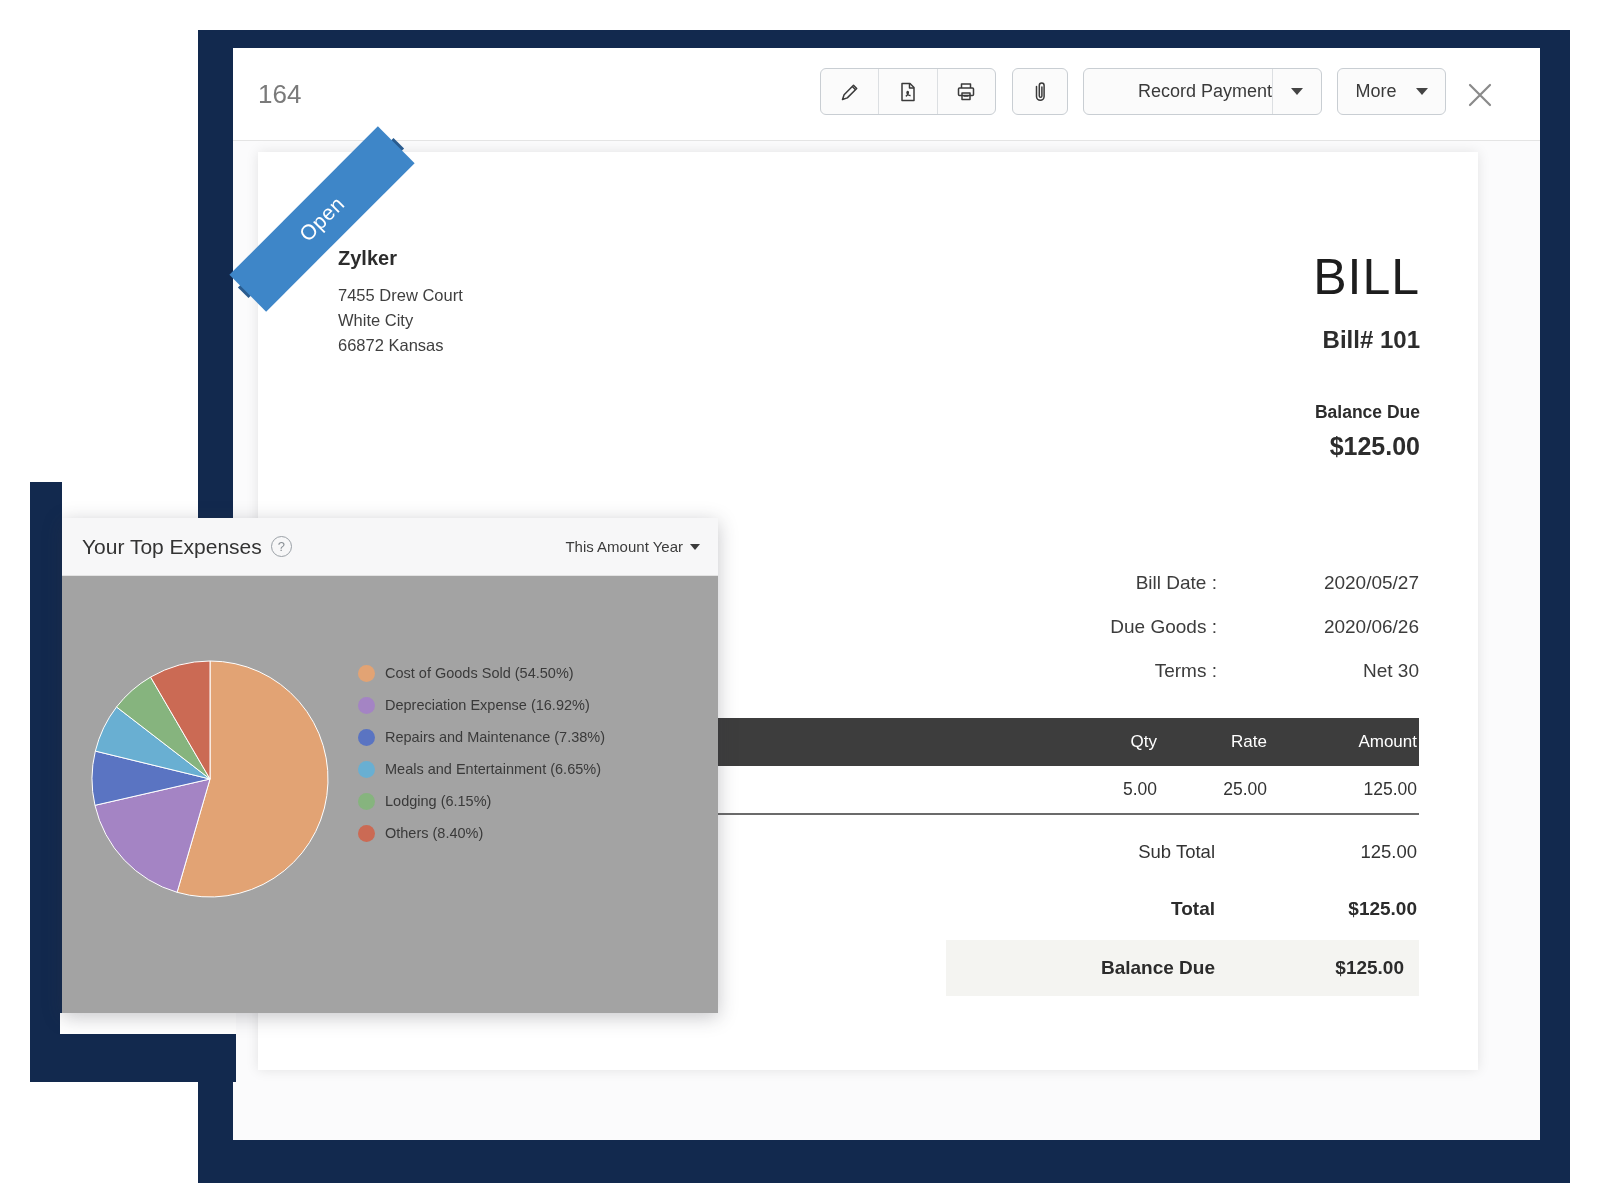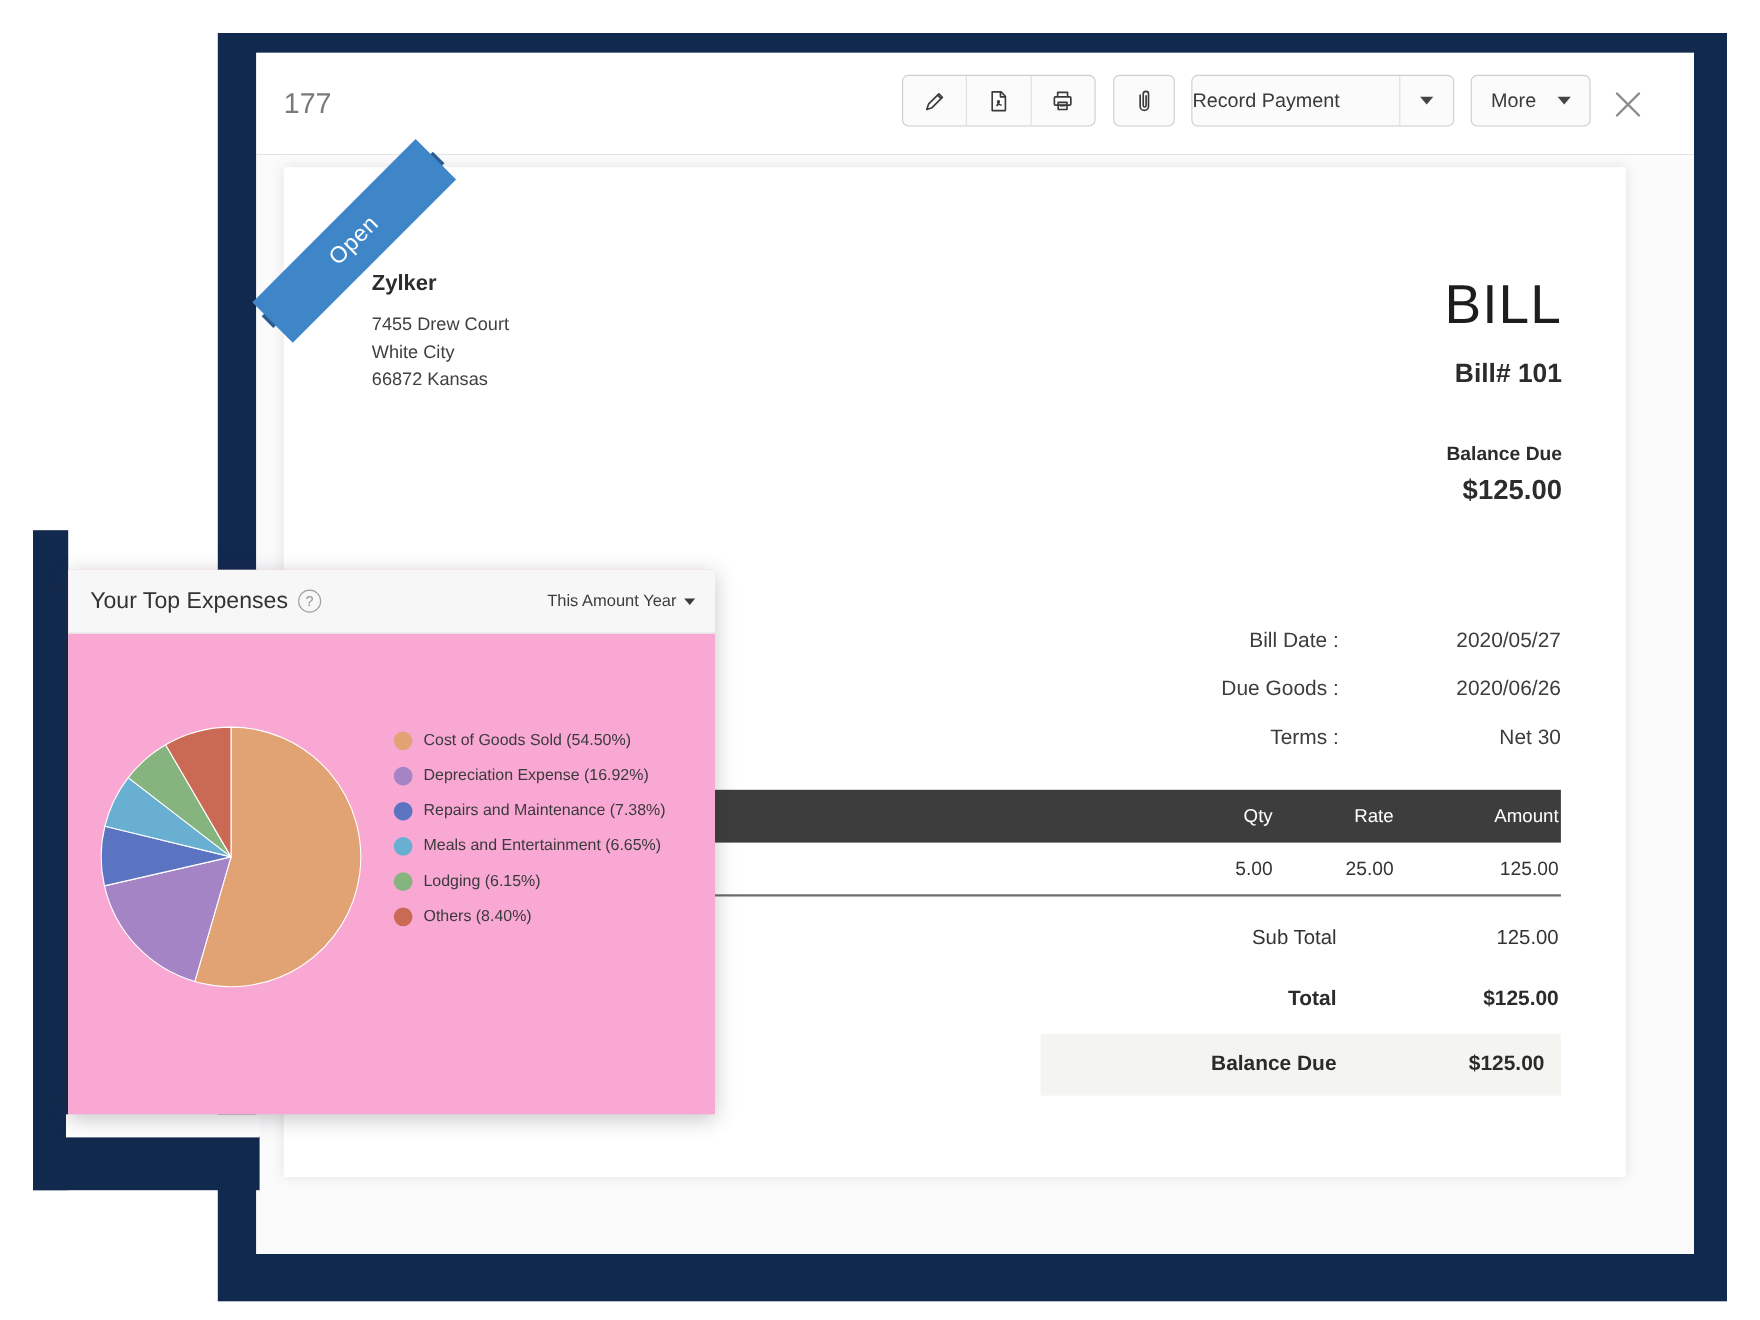--- a/index.html
+++ b/index.html
@@ -9,21 +9,21 @@
   .frame-interior{position:absolute;left:35px;top:18px;right:30px;bottom:43px;background:#ffffff;}
   
   .toolbar{position:absolute;left:0;top:0;right:0;height:92px;background:#ffffff;border-bottom:1px solid #e4e4e4;}
   .bill-num{position:absolute;left:25px;top:0;height:92px;line-height:92px;font-size:26px;color:#7a7a7a;}
   .tb-btn{box-sizing:border-box;position:absolute;top:20px;height:47px;background:#fbfbfb;border:1px solid #c9ced3;border-radius:6px;display:flex;align-items:center;justify-content:center;color:#3a3a3a;font-size:18px;cursor:pointer;}
   .icon-group{left:587px;width:176px;padding:0;}
   .icon-cell{flex:1;height:100%;display:flex;align-items:center;justify-content:center;}
   .icon-cell + .icon-cell{border-left:1px solid #dcdfe2;}
   .attach-btn{left:779px;width:56px;}
   .record-btn{left:850px;width:239px;padding:0;}
-  .record-label{flex:1;text-align:left;}
+  .record-label{flex:1;text-align:right;}
   .record-caret{width:48px;height:100%;display:flex;align-items:center;justify-content:center;border-left:1px solid #dcdfe2;}
   .more-btn{left:1104px;width:109px;gap:19px;}
   .close-btn{position:absolute;left:1232px;top:32px;width:30px;height:30px;display:flex;align-items:center;justify-content:center;cursor:pointer;}
   .caret-down{width:0;height:0;border-left:6px solid transparent;border-right:6px solid transparent;border-top:7px solid #444;}
   
   .doc-area{position:absolute;left:0;top:93px;right:0;bottom:0;background:#fbfbfc;}
   .paper{position:absolute;left:25px;top:104px;width:1220px;height:918px;background:#ffffff;box-shadow:0 0 12px rgba(0,0,0,0.10);}
   
   .ribbon{position:absolute;left:0;top:0;width:190px;height:190px;pointer-events:none;}
   .ribbon-band{position:absolute;left:-41px;top:41px;width:210px;height:52px;line-height:52px;background:#3E86C8;color:#fff;text-align:center;font-size:21px;letter-spacing:.5px;transform:rotate(-45deg);z-index:2;}
@@ -58,42 +58,42 @@
   .total-row{top:738px;font-weight:bold;font-size:19px;color:#2b2b2b;}
   .sum-label{flex:1;text-align:right;padding-right:2px;}
   .sum-value{width:202px;text-align:right;padding-right:2px;box-sizing:border-box;}
   .balance-row{position:absolute;left:688px;top:788px;width:473px;height:56px;background:#F4F4F1;display:flex;align-items:center;font-weight:bold;font-size:19px;color:#2b2b2b;}
   .balance-row .sum-value{padding-right:15px;}
   
   .mini-left{position:absolute;left:30px;top:482px;width:32px;height:600px;background:#12294E;z-index:5;}
   .mini-bottom{position:absolute;left:30px;top:1033px;width:206px;height:49px;background:#12294E;z-index:5;}
   .mini-patch{position:absolute;left:60px;top:1013px;width:176px;height:21px;background:#ffffff;z-index:5;}
   
-  .exp-card{position:absolute;left:62px;top:518px;width:588px;height:495px;background:#f9a8d4;box-shadow:0 4px 18px rgba(50,50,60,0.28);z-index:6;}
+  .exp-card{position:absolute;left:62px;top:518px;width:656px;height:495px;background:#a3a3a3;box-shadow:0 4px 18px rgba(50,50,60,0.28);z-index:6;}
   .exp-header{position:absolute;left:0;top:0;right:0;height:58px;background:#F7F7F8;border-bottom:1px solid #e3e3e3;display:flex;align-items:center;box-sizing:border-box;padding:0 18px 0 20px;}
   .exp-title{font-size:21px;color:#333;font-weight:500;}
   .help-icon{width:19px;height:19px;border:1px solid #9aa0a6;border-radius:50%;color:#8a9096;font-size:13px;line-height:19px;text-align:center;margin-left:9px;cursor:pointer;}
   .period-sel{margin-left:auto;font-size:15px;color:#3c3c3c;display:flex;align-items:center;gap:7px;cursor:pointer;}
   .period-caret{width:0;height:0;border-left:5px solid transparent;border-right:5px solid transparent;border-top:6px solid #3c3c3c;}
   .exp-pie{position:absolute;left:29px;top:142px;width:238px;height:238px;}
   .exp-legend{position:absolute;left:296px;top:147px;}
   .legend-item{display:flex;align-items:flex-start;height:32px;}
   .legend-dot{width:17px;height:17px;border-radius:50%;margin-right:10px;flex:none;}
   .legend-label{font-size:14.5px;color:#3a3a3a;white-space:nowrap;}
   
   .ico{display:block;}
 </style>
 </head>
 <body>
 
 <div class="main-frame">
   <div class="frame-interior">
 
     <div class="toolbar">
-      <div class="bill-num">177</div>
+      <div class="bill-num">164</div>
 
       <div class="tb-btn icon-group">
         <div class="icon-cell">
           <svg class="ico" width="24" height="24" viewBox="0 0 24 24" fill="none" stroke="#3a3a3a" stroke-width="1.5" stroke-linejoin="round">
               <path d="M4.5 19.5l1.6-4.8L15.5 5.3l3.2 3.2-9.4 9.4-4.8 1.6z"></path>
               <path d="M14.3 6.5l3.2 3.2"></path>
             </svg>
         </div>
         <div class="icon-cell">
           <svg class="ico" width="24" height="24" viewBox="0 0 24 24" fill="none" stroke="#3a3a3a" stroke-width="1.5" stroke-linejoin="round">

